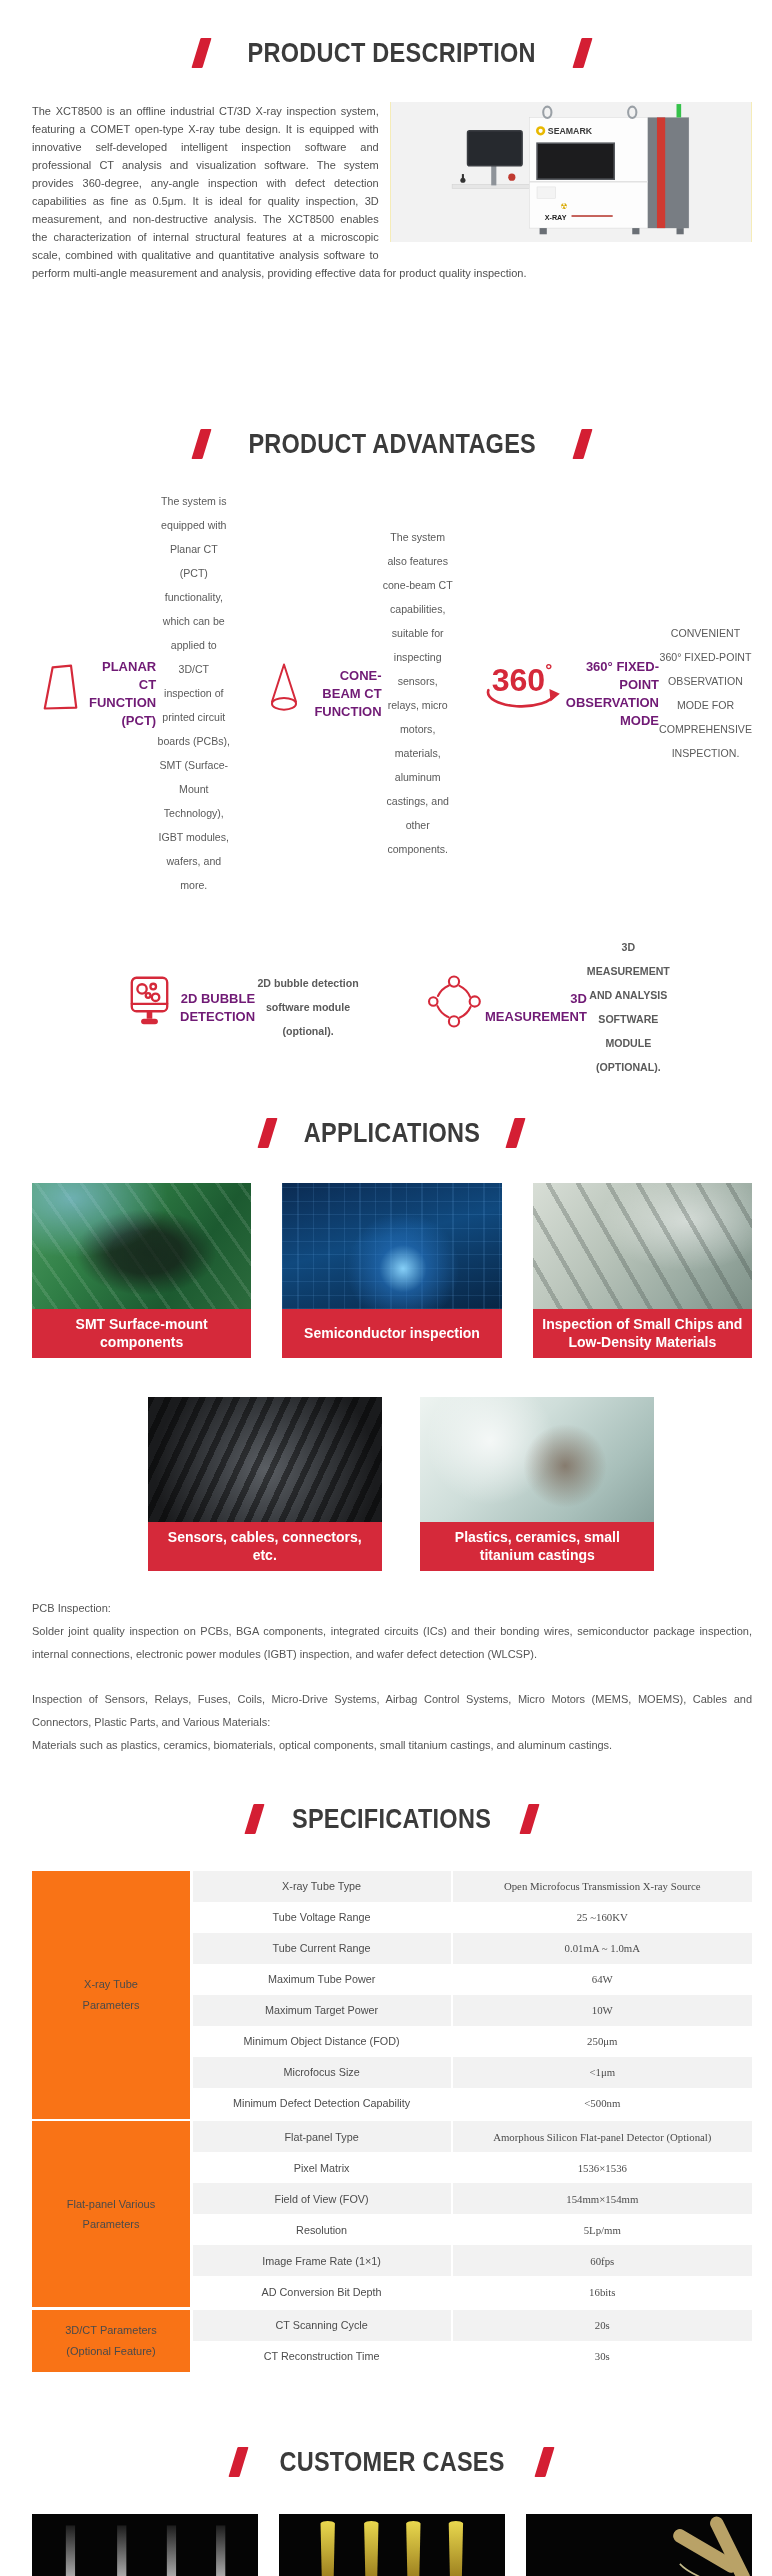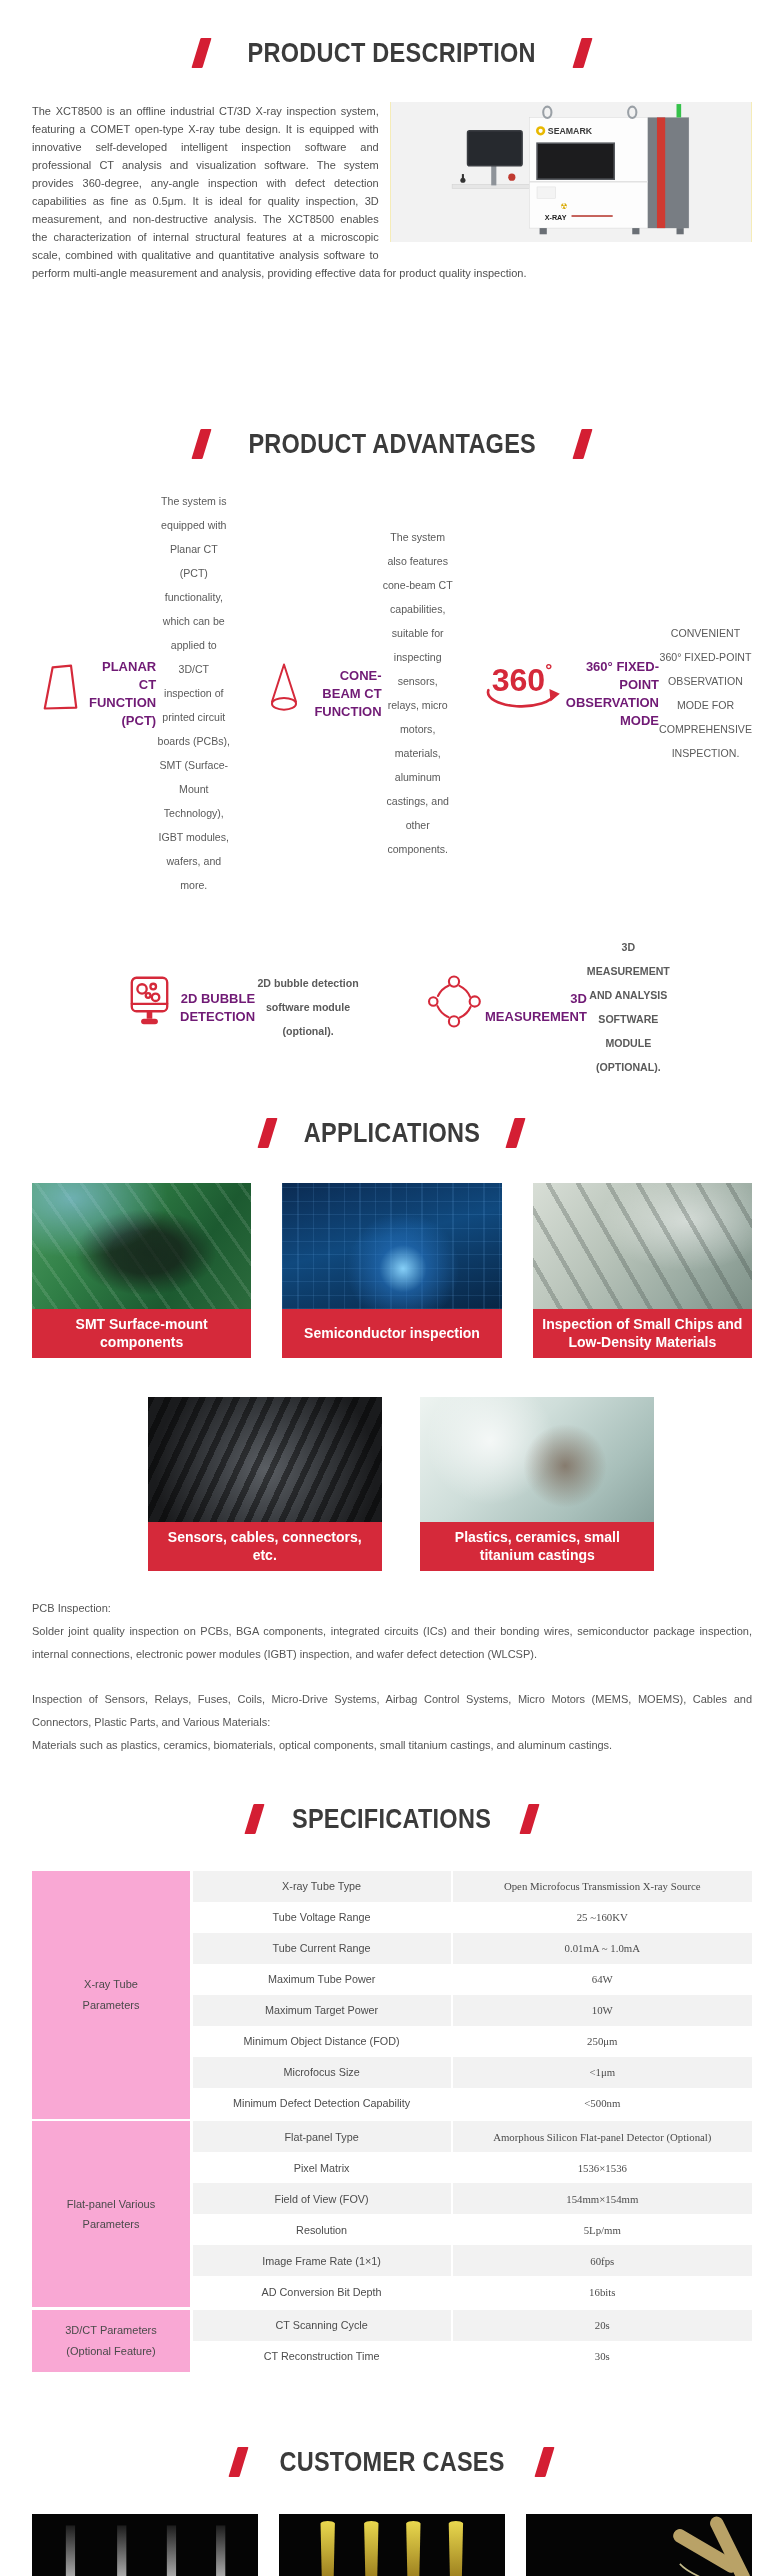--- a/index.html
+++ b/index.html
@@ -65,21 +65,21 @@
       linear-gradient(135deg,#eef4f1 0%,#cfdeda 40%,#a8bfba 75%,#8aa39e 100%); }
 
   
   .app-notes { margin-top:26px; font-size:11px; line-height:23px; color:#555555; text-align:justify; }
   .app-notes .grp2 { margin-top:21.6px; }
 
   
   .section-specs { margin-top:47px; }
   .spec-table { margin-top:36px; font-size:10.8px; color:#4c4c4c; }
   .spec-group { display:flex; margin-bottom:2.6px; }
-  .side-cell { width:158px; background:#f9a8d4; margin-right:2.6px; display:flex; align-items:center; justify-content:center;
+  .side-cell { width:158px; background:#f97316; margin-right:2.6px; display:flex; align-items:center; justify-content:center;
                text-align:center; font-size:11px; color:#4a4a4a; line-height:20.6px; padding:0 28px; }
   .group-rows { flex:1; }
   .srow { display:flex; height:31px; }
   .srow.odd { background:#f2f2f2; }
   .scell-label { width:260px; border-right:2.6px solid #ffffff; display:flex; align-items:center; justify-content:center; text-align:center; padding:0 5.2px; }
   .scell-value { flex:1; display:flex; align-items:center; justify-content:center; text-align:center; padding:0 5.2px;font-family:Liberation Serif, serif; }
 
   
   .section-cases { margin-top:75px; }
   .cases-row { margin-top:36px; display:flex; gap:21.6px; }

